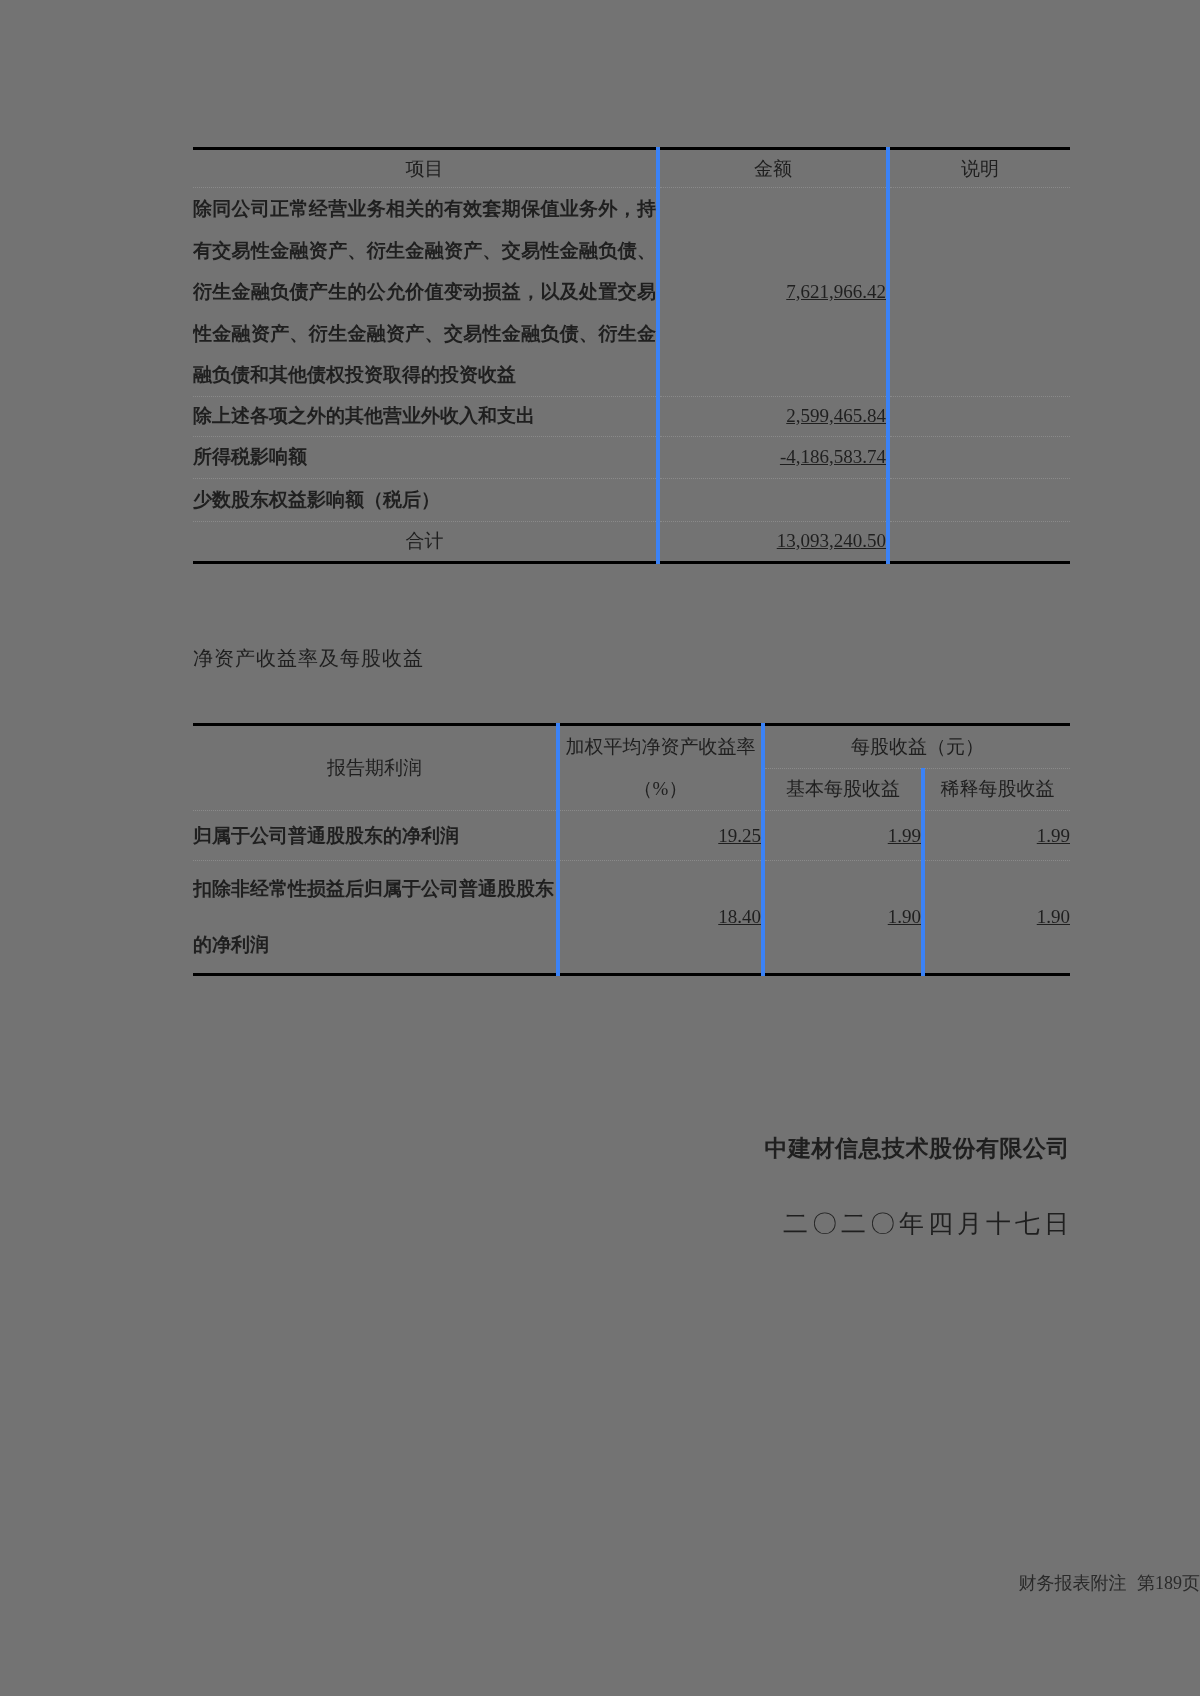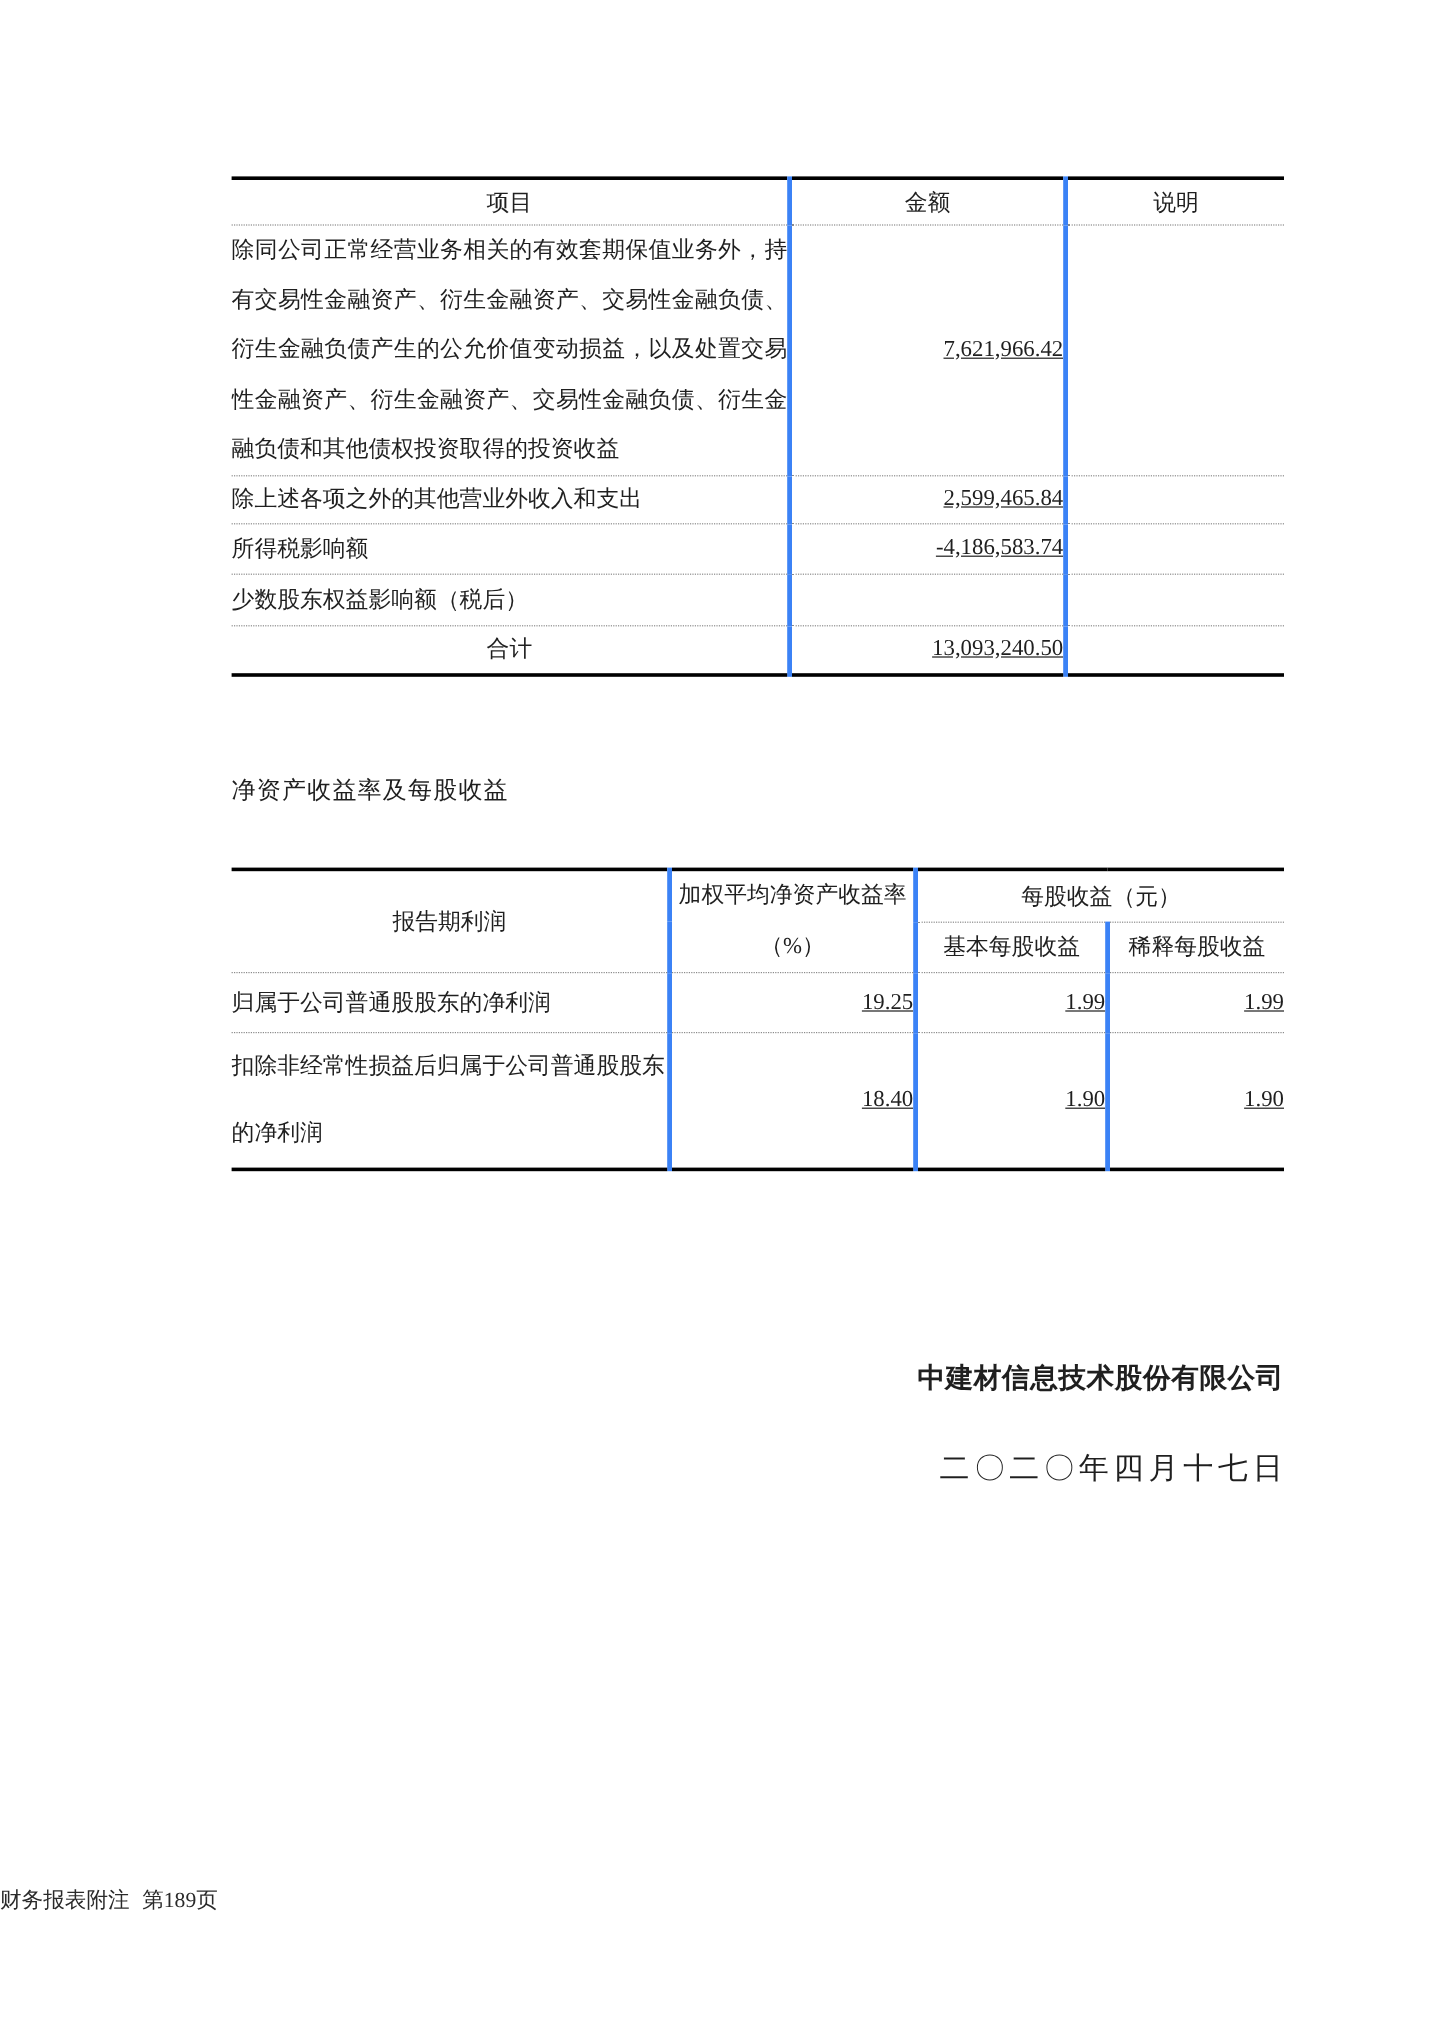--- a/index.html
+++ b/index.html
@@ -1,21 +1,21 @@
 <!DOCTYPE html>
 <html><head>
 <meta charset="utf-8">
 <style>
   html, body { margin: 0; padding: 0; background: #e8e8e8; }
   .page {
     position: relative;
     width: 1200px;
     height: 1696px;
     margin: 0 auto;
-    background: #ffffff;
+    background: #737373;
     font-family: "Liberation Serif", "DejaVu Serif", serif;
     color: #1f1f1f;
     overflow: hidden;
   }
 
   table.t {
     position: absolute;
     left: 193px;
     width: 877px;
     border-collapse: collapse;
@@ -27,21 +27,21 @@
   table.t td {
     vertical-align: middle;
     border-bottom: 1px dotted #8a8a8a;
     border-left: 4px solid #3b82f6;
     padding: 0;
     overflow: hidden;
   }
   table.t td.first { border-left: none; }
 
   td.c    { text-align: center; }
-  td.item { text-align: left; padding: 0 11px 0 13px; }
+  td.item { text-align: left; padding: 0 11px 0 13px; font-weight: bold; }
   td.num  { text-align: right; padding-right: 13px; text-decoration: underline; }
   td.note { }
 
   td.just {
     text-align: justify;
     line-height: 41.5px;
     padding: 0 13px;
   }
   td.wrap2 { line-height: 56px; }
 
@@ -73,21 +73,21 @@
     top: 1195px;
     font-size: 25px;
     letter-spacing: 4px;
     margin-top: 12px;
   }
   .footer {
     position: absolute;
     left: 0;
     top: 1571px;
     width: 100%;
-    text-align: left;
+    text-align: right;
     font-size: 18px;
     word-spacing: 6px;
     color: #2a2a2a;
   }
 </style>
 </head>
 <body>
 
 <div class="page">
 

